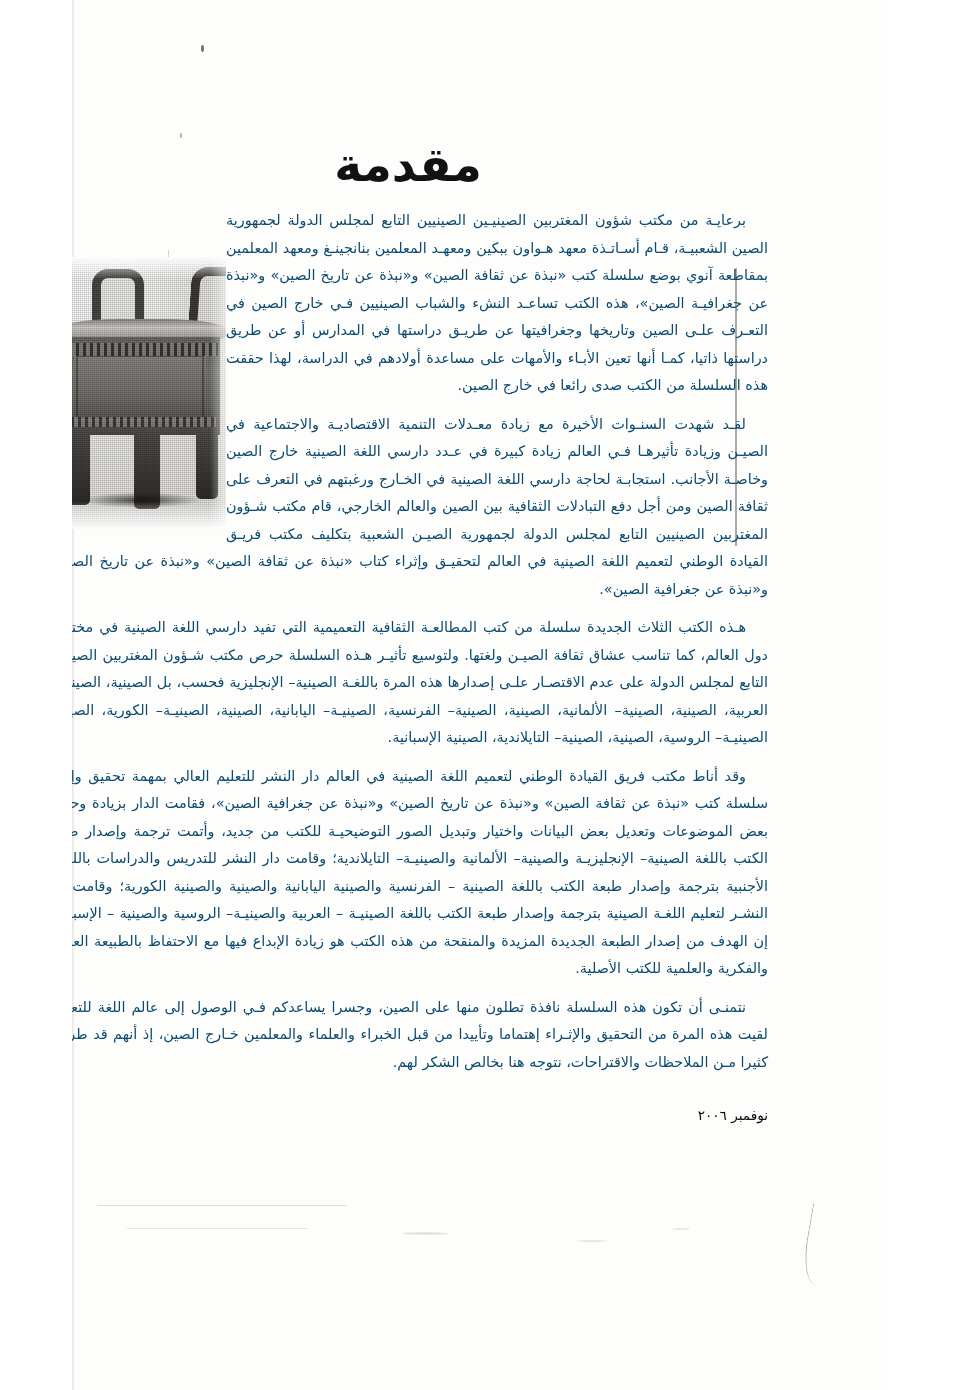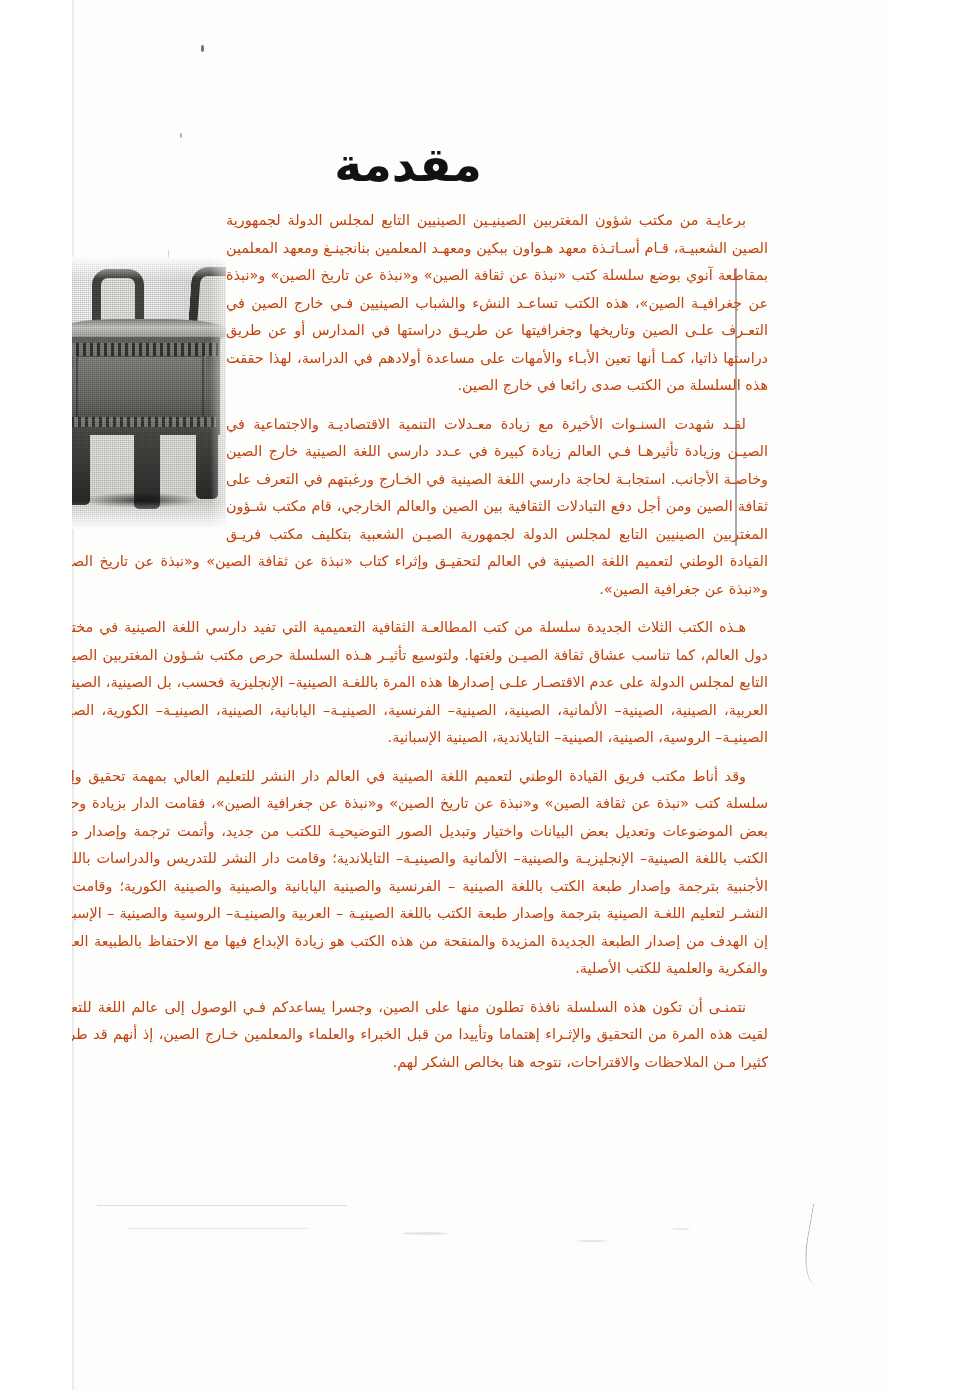--- a/index.html
+++ b/index.html
@@ -167,21 +167,21 @@
       linear-gradient(to left,   rgba(255,255,255,.55) 0%, rgba(255,255,255,0) 9%);
   }
 
   p.para {
     margin: 0 0 11px 0;
     font-size: 14.4px;
     line-height: 27.5px;
     text-align: justify;
     text-align-last: right;
     text-indent: 22px;
-    color: #c2410c;
+    color: #0c4a6e;
     font-weight: 400;
   }
 
   .sign-block {
     margin-top: 26px;
     clear: both;
     font-size: 14.4px;
     line-height: 26px;
   }
   .sign-line { margin: 0; }
@@ -233,17 +233,18 @@
       <p class="para">لقـد شهدت السنـوات الأخيرة مع زيادة معـدلات التنمية الاقتصاديـة والاجتماعية في الصيـن وزيادة تأثيرهـا فـي العالم زيادة كبيرة في عـدد دارسي اللغة الصينية خارج الصين وخاصـة الأجانب. استجابـة لحاجة دارسي اللغة الصينية في الخـارج ورغبتهم في التعرف على ثقافة الصين ومن أجل دفع التبادلات الثقافية بين الصين والعالم الخارجي، قام مكتب شـؤون المغتربين الصينيين التابع لمجلس الدولة لجمهورية الصيـن الشعبية بتكليف مكتب فريـق القيادة الوطني لتعميم اللغة الصينية في العالم لتحقيـق وإثراء كتاب «نبذة عن ثقافة الصين» و«نبذة عن تاريخ الصين» و«نبذة عن جغرافية الصين».</p>
 
       <p class="para">هـذه الكتب الثلاث الجديدة سلسلة من كتب المطالعـة الثقافية التعميمية التي تفيد دارسي اللغة الصينية في مختلـف دول العالم، كما تناسب عشاق ثقافة الصيـن ولغتها. ولتوسيع تأثيـر هـذه السلسلة حرص مكتب شـؤون المغتربين الصينيين التابع لمجلس الدولة على عدم الاقتصـار علـى إصدارها هذه المرة باللغـة الصينية– الإنجليزية فحسب، بل الصينية، الصينيـة– العربية، الصينية، الصينية– الألمانية، الصينية، الصينية– الفرنسية، الصينيـة– اليابانية، الصينية، الصينيـة– الكورية، الصينية، الصينيـة– الروسية، الصينية، الصينية– التايلاندية، الصينية الإسبانية.</p>
 
       <p class="para">وقد أناط مكتب فريق القيادة الوطني لتعميم اللغة الصينية في العالم دار النشر للتعليم العالي بمهمة تحقيق وإثراء سلسلة كتب «نبذة عن ثقافة الصين» و«نبذة عن تاريخ الصين» و«نبذة عن جغرافية الصين»، فقامت الدار بزيادة وحذف بعض الموضوعات وتعديل بعض البيانات واختيار وتبديل الصور التوضيحيـة للكتب من جديد، وأتمت ترجمة وإصدار طبعة الكتب باللغة الصينية– الإنجليزيـة والصينية– الألمانية والصينيـة– التايلاندية؛ وقامت دار النشر للتدريس والدراسات باللغات الأجنبية بترجمة وإصدار طبعة الكتب باللغة الصينية – الفرنسية والصينية اليابانية والصينية والصينية الكورية؛ وقامت دار النشـر لتعليم اللغـة الصينية بترجمة وإصدار طبعة الكتب باللغة الصينيـة – العربية والصينيـة– الروسية والصينية – الإسبانية. إن الهدف من إصدار الطبعة الجديدة المزيدة والمنقحة من هذه الكتب هو زيادة الإبداع فيها مع الاحتفاظ بالطبيعة العملية والفكرية والعلمية للكتب الأصلية.</p>
 
       <p class="para">نتمنـى أن تكون هذه السلسلة نافذة تطلون منها على الصين، وجسرا يساعدكم فـي الوصول إلى عالم اللغة للتعليم. لقيت هذه المرة من التحقيق والإثـراء إهتماما وتأييدا من قبل الخبراء والعلماء والمعلمين خـارج الصين، إذ أنهم قد طرحوا كثيرا مـن الملاحظات والاقتراحات، نتوجه هنا بخالص الشكر لهم.</p>
 
 
       <div class="sign-block">
+        <p class="sign-date">نوفمبر ٢٠٠٦</p>
       </div>
 
     </div>
   </div>
 </div>
 
 </body></html>

